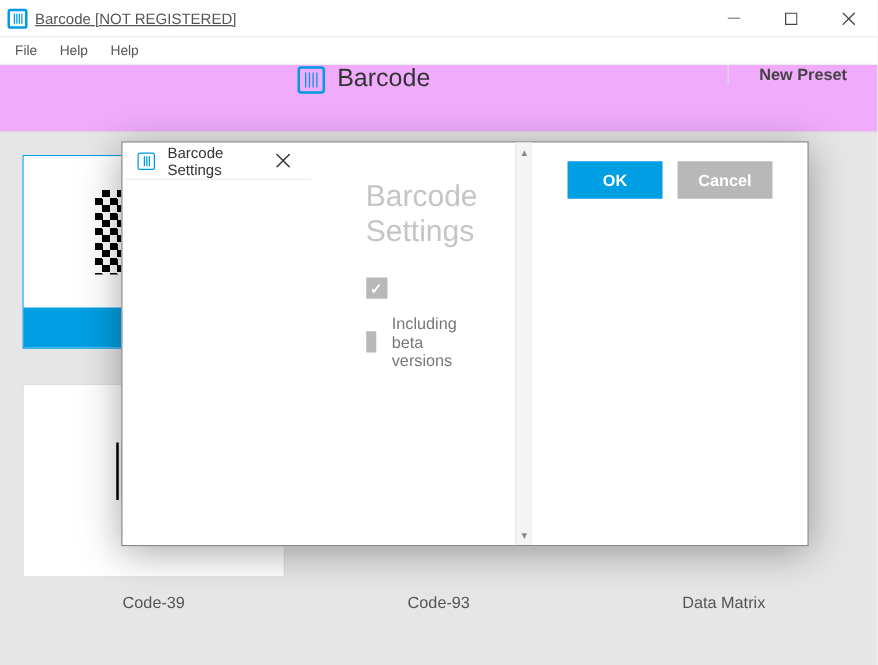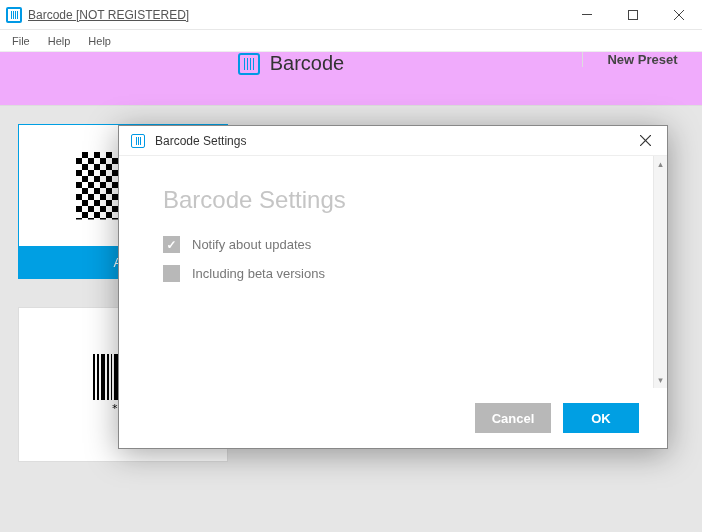--- a/index.html
+++ b/index.html
@@ -41,21 +41,21 @@
       clip-path: polygon(0 0,100% 0,100% 100%,0 100%); }
     
     .barcode-1d { display:flex; flex-direction:column; align-items:center; gap:2px; }
     .barcode-bars { display:flex; gap:2px; height:46px; align-items:flex-end; }
     .barcode-bars span { width:2px; background:#000; height:46px; }
     .barcode-bars span:nth-child(3n){ width:4px; }
     .barcode-bars span:nth-child(5n){ width:1px; }
     .barcode-text { font-family: monospace; font-size:11px; letter-spacing:1px; }
     
     
-    .modal { position: absolute; left: 118px; top: 113px; width: 550px; height: 324px; background: #fff; border: 1px solid #888; box-shadow: 0 5px 30px rgba(0,0,0,0.35); display: flex; flex-direction: column; margin-top: 12px; }
+    .modal { position: absolute; left: 97px; top: 113px; width: 550px; height: 324px; background: #fff; border: 1px solid #888; box-shadow: 0 5px 30px rgba(0,0,0,0.35); display: flex; flex-direction: row; }
     .modal-titlebar { height: 30px; display: flex; align-items: center; padding: 0 2px 0 6px; border-bottom: 1px solid #eee; }
     .modal-title { font-size: 12px; color: #333; flex: 1; margin-left: 4px; }
     .modal-close { width: 40px; height: 28px; display: flex; align-items: center; justify-content: center; font-size: 15px; }
     .modal-body { flex: 1; padding: 30px 44px 0 44px; position: relative; }
     .modal-heading { font-size: 24px; color: #c5c5c5; font-weight: 400; margin-bottom: 22px; }
     .modal-row { display: flex; align-items: center; gap: 12px; margin-bottom: 12px; font-size: 13px; color: #777; }
     .checkbox { width: 17px; height: 17px; border: none; background: #b8b8b8; display: flex; align-items: center; justify-content: center; }
     .checkbox.checked::after { content: "✓"; color: #fff; font-size: 12px; font-weight: bold; }
     .modal-scrollbar { position: absolute; right: 0; top: 0; bottom: 0; width: 14px; background: #f4f4f4; border-left: 1px solid #e8e8e8; }
     .modal-scrollbar-arrow { position:absolute; left:0; right:0; height:16px; display:flex; align-items:center; justify-content:center; color:#888; font-size:9px; }
@@ -152,20 +152,25 @@
               <span></span>
               <span></span>
             </div>
           <div class="barcode-text">*BA</div>
         </div>
       </div>
     </div>
     <div class="card" style="visibility:hidden"></div>
     <div class="card" style="visibility:hidden"></div>
   </div>
+  <div class="label-row">
+    <div>Code-39</div>
+    <div>Code-93</div>
+    <div>Data Matrix</div>
+  </div>
 </div>
 
 <div class="watermark">
   <div class="watermark-shield">✓</div>
   <div>安下载</div>
   <div style="font-size:26px">anxz.com</div>
 </div>
 
 <div class="modal">
   <div class="modal-titlebar">
@@ -181,28 +186,27 @@
       <svg width="11" height="11">
           <line x1="0" y1="0" x2="11" y2="11" stroke="#333" stroke-width="1.2"></line>
           <line x1="11" y1="0" x2="0" y2="11" stroke="#333" stroke-width="1.2"></line>
         </svg>
     </div>
   </div>
   <div class="modal-body">
     <div class="modal-heading">Barcode Settings</div>
     <div class="modal-row">
       <div class="checkbox checked"></div>
-      <span>Notify about updates</span>
     </div>
     <div class="modal-row">
       <div class="checkbox"></div>
       <span>Including beta versions</span>
     </div>
     <div class="modal-scrollbar">
       <div class="modal-scrollbar-arrow" style="top:0">▴</div>
       <div class="modal-scrollbar-arrow" style="bottom:0">▾</div>
     </div>
   </div>
   <div class="modal-footer">
+    <div class="btn btn-primary">OK</div>
     <div class="btn btn-secondary">Cancel</div>
-    <div class="btn btn-primary">OK</div>
   </div>
 </div>
 
 </body></html>

